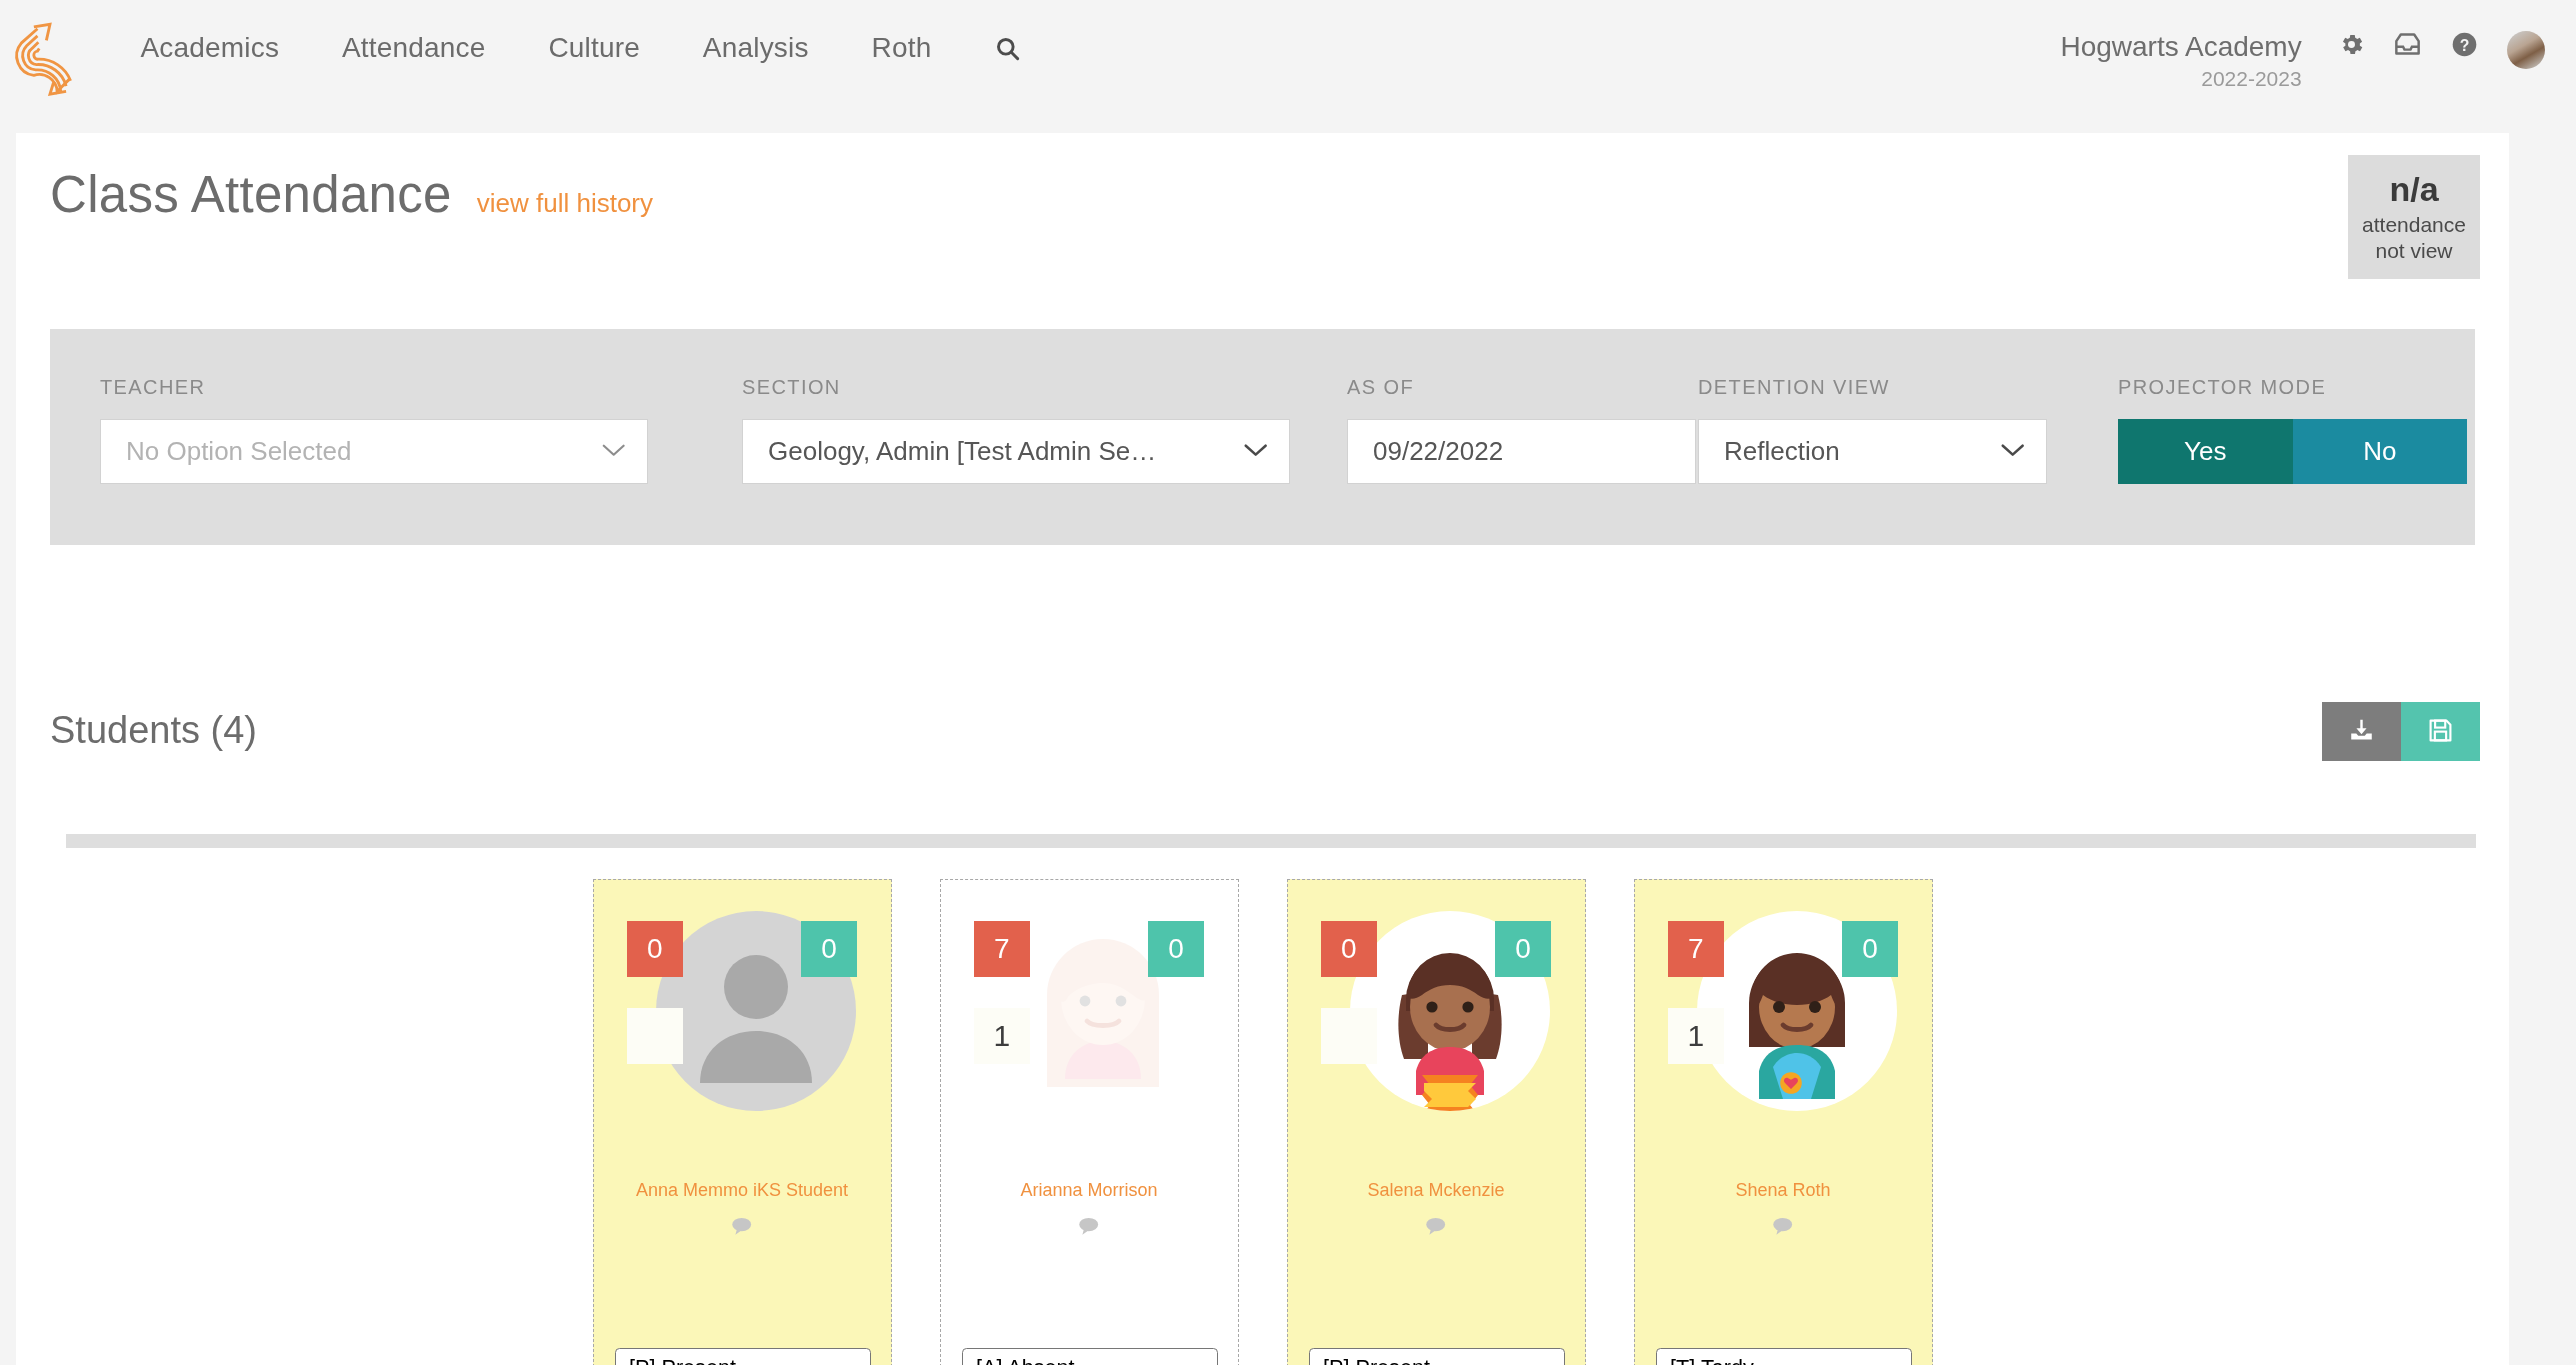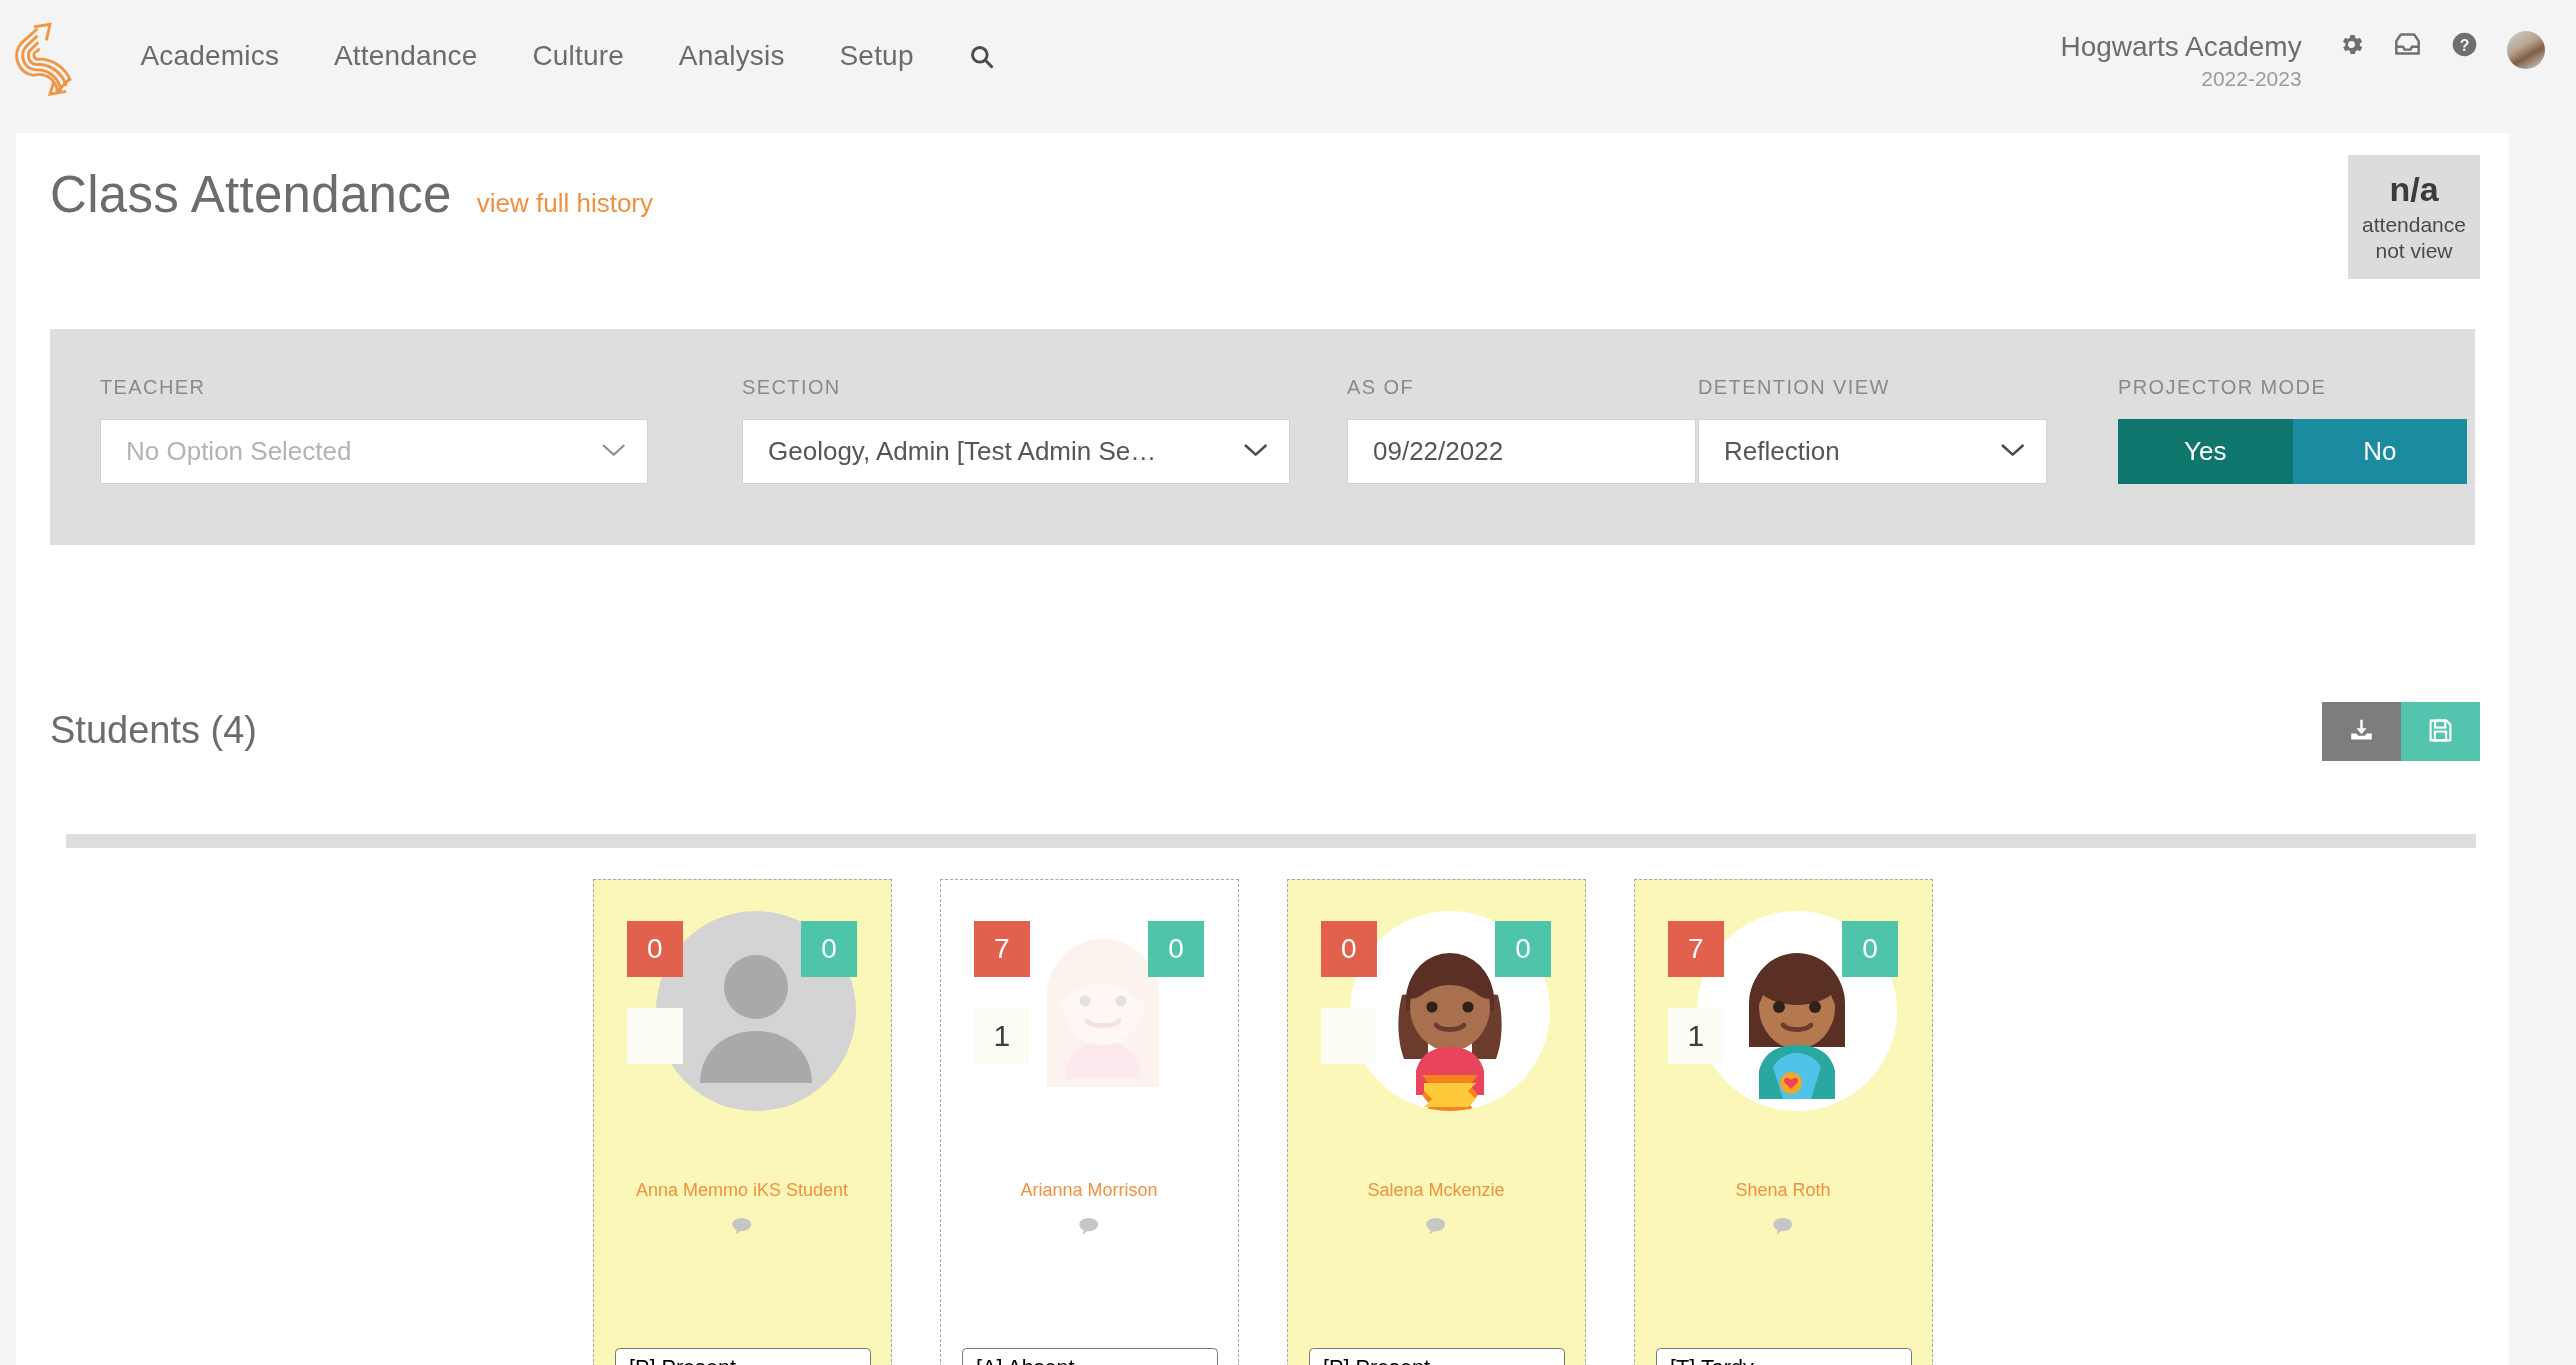--- a/index.html
+++ b/index.html
@@ -11,22 +11,22 @@
   }
 
   
   #topnav {
     position: absolute; left: 0; top: 0; width: 2576px; height: 133px;
     background: #f4f4f4;
     display: flex; align-items: flex-start;
   }
   #logo { position: absolute; left: 7.2px; top: 16px; width: 77px; height: 81px; }
   #navlinks {
-    position: absolute; left: 117px; top: 40px;
-    display: flex; align-items: center; gap: 8px;
+    position: absolute; left: 117px; top: 32px;
+    display: flex; align-items: center; gap: 16px;
   }
   .navlink {
     font-size: 28px; color: #6b6b6b; letter-spacing: 0.2px;
     padding: 0 23.4px; cursor: pointer; white-space: nowrap;
   }
   #search-icon-wrap { padding: 0 23.4px; display: flex; align-items: center; cursor: pointer; }
 
   #nav-right {
     position: absolute; right: 31px; top: 31px;
     display: flex; align-items: flex-start; gap: 0;
@@ -173,21 +173,21 @@
         <path d="M52 78 L70 75 L66 88" transform="rotate(180 59 81)"></path>
       </g>
     </svg>
   </div>
 
   <div id="navlinks">
     <span class="navlink">Academics</span>
     <span class="navlink">Attendance</span>
     <span class="navlink">Culture</span>
     <span class="navlink">Analysis</span>
-    <span class="navlink">Setup</span>
+    <span class="navlink">Roth</span>
     <span id="search-icon-wrap">
       <svg width="27" height="27" viewBox="0 0 24 24" fill="none" stroke="#4c4c4c" stroke-width="2.6">
         <circle cx="10.5" cy="10.5" r="6.5"></circle>
           <line x1="15.4" y1="15.4" x2="21" y2="21" stroke-linecap="round"></line>
       </svg>
     </span>
   </div>
 
   <div id="nav-right">
     <div id="school-block">

